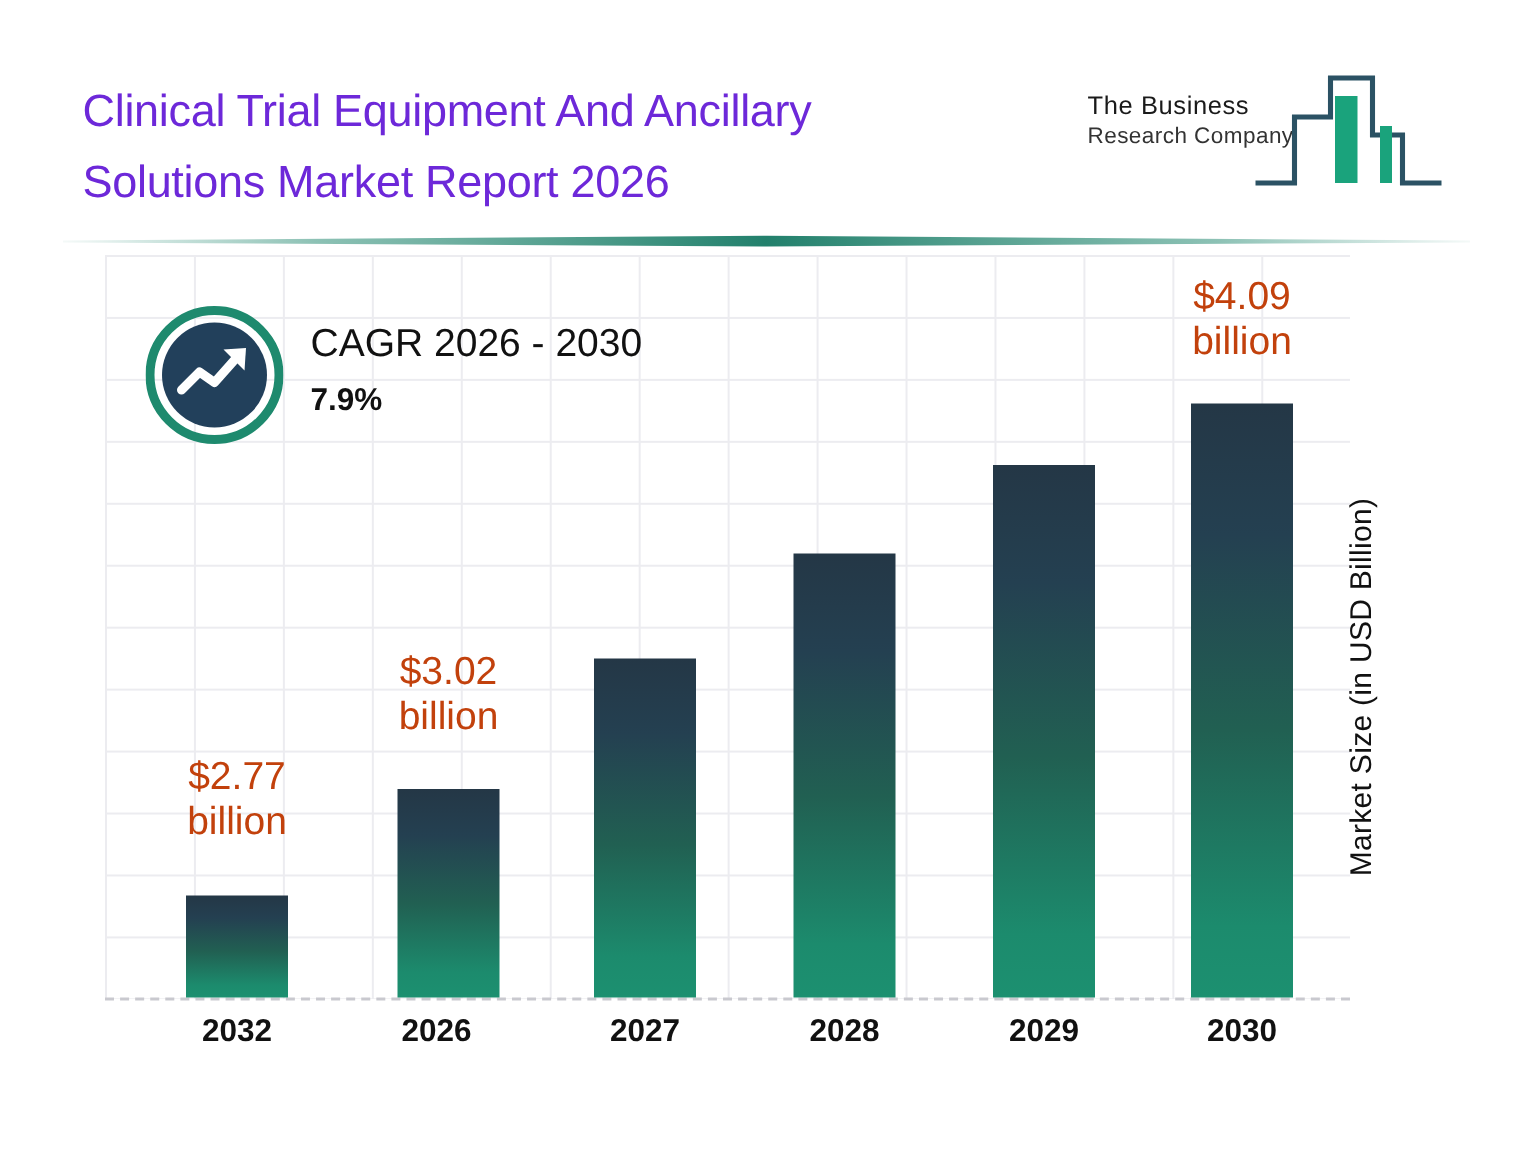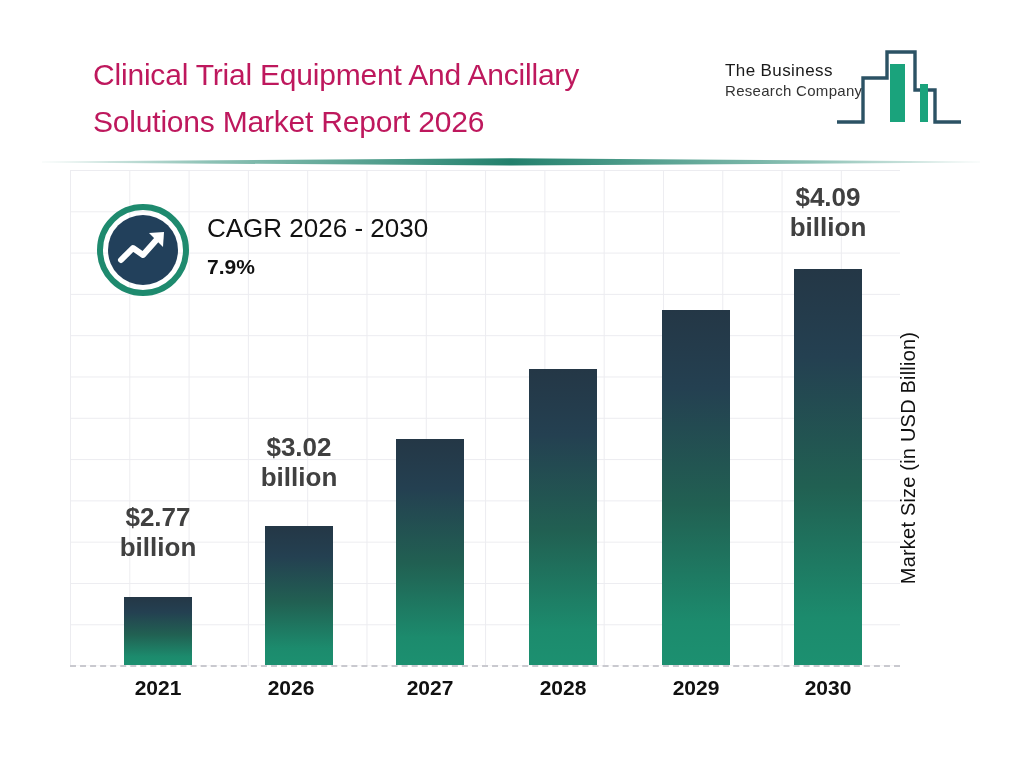--- a/index.html
+++ b/index.html
@@ -8,22 +8,22 @@
     background:#ffffff;
     font-family:"Liberation Sans", sans-serif;
     overflow:hidden;
     position:relative;
   }
   #stage{position:absolute;inset:0;width:1024px;height:768px;}
 
   
   #title{
     position:absolute;left:55px;top:52px;width:660px;
-    font-size:30px;line-height:1.55;color:#be185d;
-    font-weight:400;letter-spacing:-0.2px;margin-left:38px;
+    font-size:30px;line-height:1.55;color:#6d28d9;
+    font-weight:400;letter-spacing:-0.2px;
   }
   #title .tline{display:block;white-space:nowrap;}
 
   #logo{position:absolute;left:725px;top:38px;width:240px;height:96px;}
   #logo-text{position:absolute;left:0px;top:24px;width:150px;text-align:left;}
   #logo-main{font-size:17px;color:#1a1a1a;letter-spacing:.4px;line-height:1.05;font-family:"Liberation Sans",sans-serif;}
   #logo-sub{font-size:15px;color:#333;letter-spacing:.3px;margin-top:2px;}
   #logo-mark{position:absolute;left:110px;top:0px;}
 
   
@@ -46,21 +46,21 @@
     border-top:2px dashed #c9c9cf;
   }
 
   .bar{
     position:absolute;bottom:1px;
     background:linear-gradient(to bottom,#243746 0%,#244051 22%,#216052 55%,#1c8b6d 88%,#1c9070 100%);
   }
 
   .dlabel{
     position:absolute;text-align:center;
-    font-size:26px;font-weight:bold;color:#404040;
+    font-size:26px;font-weight:normal;color:#c2410c;
     line-height:1.16;white-space:nowrap;
   }
 
   
   #xaxis{position:absolute;left:70px;top:676px;width:830px;height:36px;}
   .xtick{
     position:absolute;top:0;text-align:center;
     font-size:21px;font-weight:bold;color:#111;
   }
 
@@ -140,21 +140,21 @@
       <span>$3.02</span><br>
       <span>billion</span>
     </div>
     <div class="dlabel" style="left:698px;top:12px;width:120px;">
       <span>$4.09</span><br>
       <span>billion</span>
     </div>
   </div>
 
   <div id="xaxis">
-    <div class="xtick" style="left:28px;width:120px;">2021</div>
+    <div class="xtick" style="left:28px;width:120px;">2032</div>
     <div class="xtick" style="left:161px;width:120px;">2026</div>
     <div class="xtick" style="left:300px;width:120px;">2027</div>
     <div class="xtick" style="left:433px;width:120px;">2028</div>
     <div class="xtick" style="left:566px;width:120px;">2029</div>
     <div class="xtick" style="left:698px;width:120px;">2030</div>
   </div>
 
   <div id="ylabel">
     <span id="ylabel-inner">Market Size (in USD Billion)</span>
   </div>

